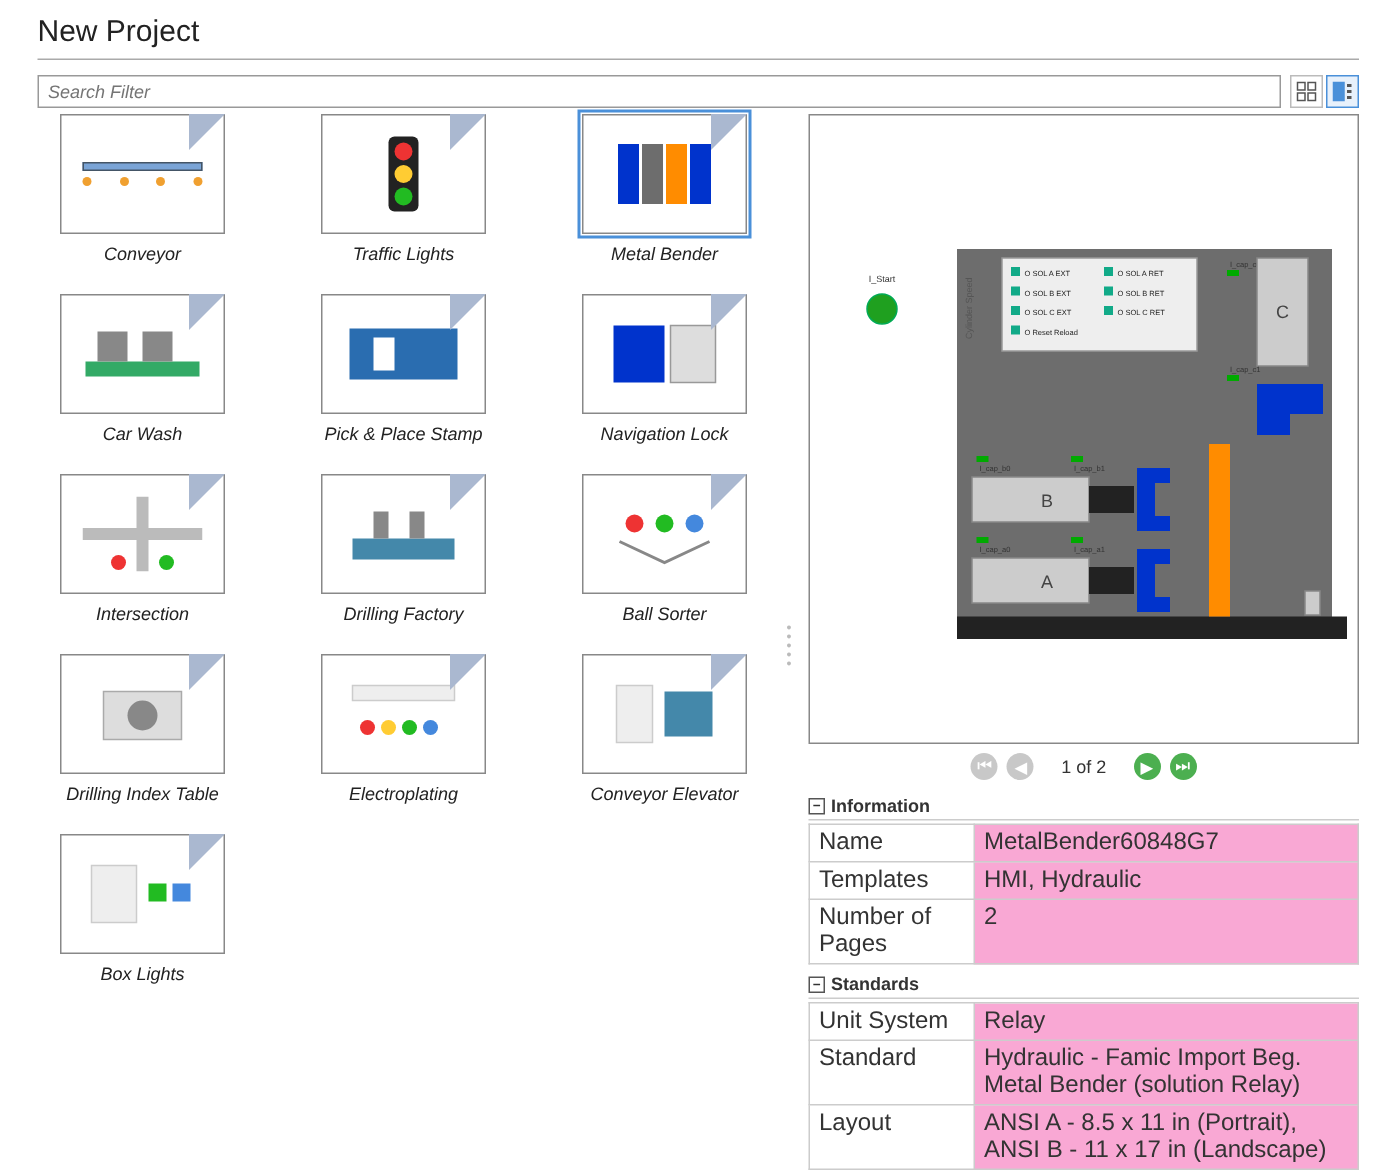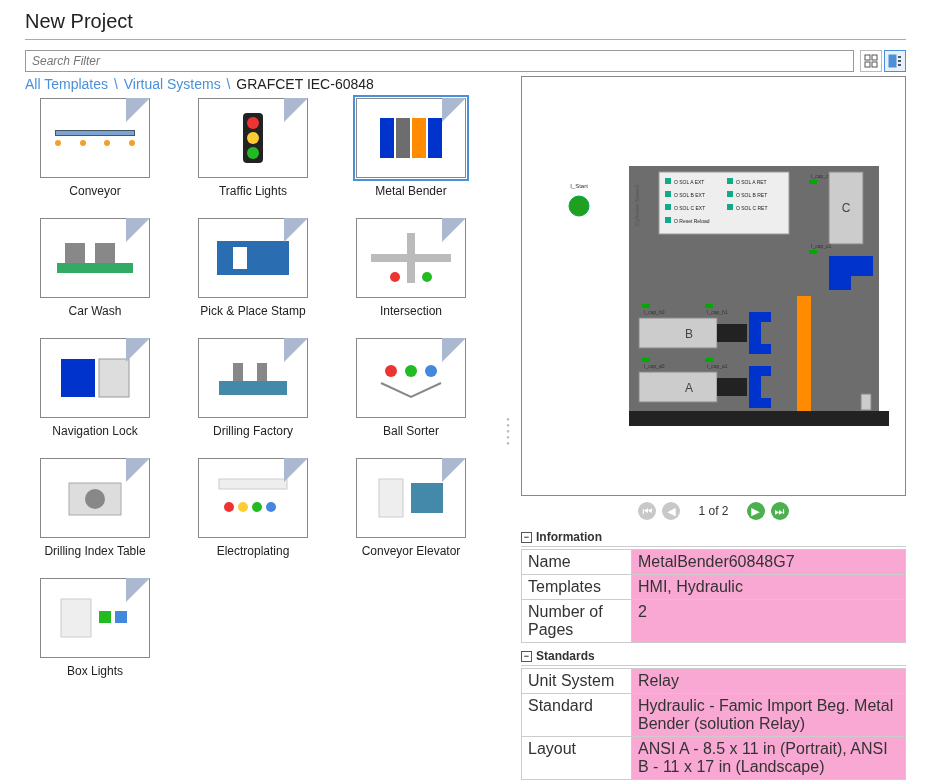--- a/index.html
+++ b/index.html
@@ -16,21 +16,21 @@
 
 .main-cols { display: flex; gap: 10px; }
 .left-pane { flex: 0 0 470px; }
 .right-pane { flex: 1; }
 
 .breadcrumb { font-size: 14px; margin-bottom: 6px; }
 .breadcrumb a { color: #4a90d9; text-decoration: none; }
 .breadcrumb .sep { color: #4a90d9; margin: 0 2px; }
 .breadcrumb .current { color: #222; }
 
-.tpl-grid { display: grid; grid-template-columns: repeat(3, 140px); gap: 20px 18px; }
+.tpl-grid { display: grid; grid-template-columns: repeat(3, 140px); gap: 20px 34px; font-style: italic; }
 .tpl-item { display: flex; flex-direction: column; align-items: center; cursor: pointer; }
 .tpl-thumb { width: 110px; height: 80px; border: 1px solid #888; background: #fff; position: relative; display: flex; align-items: center; justify-content: center; }
 .tpl-thumb::before { content: ""; position: absolute; top: -1px; right: -1px; width: 24px; height: 24px; background: linear-gradient(135deg, #aab8d0 0%, #aab8d0 49%, transparent 51%); }
 .tpl-item.selected .tpl-thumb { outline: 2px solid #4a90d9; outline-offset: 1px; }
 .tpl-label { margin-top: 6px; font-size: 12px; text-align: center; color: #222; }
 
 .preview-box { border: 1px solid #888; width: 100%; height: 420px; background: #fff; display: flex; align-items: center; justify-content: center; position: relative; }
 .preview-inner { width: 350px; height: 300px; position: relative; }
 
 .pager-row { display: flex; align-items: center; justify-content: center; gap: 6px; margin: 6px 0 10px; }
@@ -79,23 +79,20 @@
           <rect x="10" y="2" width="3" height="2" fill="#555"></rect>
           <rect x="10" y="6" width="3" height="2" fill="#555"></rect>
           <rect x="10" y="10" width="3" height="2" fill="#555"></rect>
         </svg>
     </div>
   </div>
 </div>
 
 <div class="main-cols">
   <div class="left-pane">
-    <div class="breadcrumb">
-      <a href="#">All Templates</a><span class="sep"> \ </span><a href="#">Virtual Systems</a><span class="sep"> \ </span><span class="current">GRAFCET IEC-60848</span>
-    </div>
     <div class="tpl-grid" id="tpl-grid">
         <div class="tpl-item">
           <div class="tpl-thumb">
             <div class="mini-conv">
               <div class="bar"></div>
               <div class="doty">
                 <span></span>
                 <span></span>
                 <span></span>
                 <span></span>
@@ -140,36 +137,36 @@
             <svg width="80" height="50">
               <rect x="4" y="8" width="72" height="34" fill="#2a6db0"></rect>
               <rect x="20" y="14" width="14" height="22" fill="#fff"></rect>
             </svg>
           </div>
           <div class="tpl-label">Pick &amp; Place Stamp</div>
         </div>
         <div class="tpl-item">
           <div class="tpl-thumb">
             <svg width="80" height="50">
+              <rect x="6" y="6" width="34" height="38" fill="#0033cc"></rect>
+              <rect x="44" y="6" width="30" height="38" fill="#ddd" stroke="#999"></rect>
+            </svg>
+          </div>
+          <div class="tpl-label">Navigation Lock</div>
+        </div>
+        <div class="tpl-item">
+          <div class="tpl-thumb">
+            <svg width="80" height="50">
               <line x1="40" y1="0" x2="40" y2="50" stroke="#bbb" stroke-width="8"></line>
               <line x1="0" y1="25" x2="80" y2="25" stroke="#bbb" stroke-width="8"></line>
               <circle cx="24" cy="44" r="5" fill="#e33"></circle>
               <circle cx="56" cy="44" r="5" fill="#2b2"></circle>
             </svg>
           </div>
           <div class="tpl-label">Intersection</div>
-        </div>
-        <div class="tpl-item">
-          <div class="tpl-thumb">
-            <svg width="80" height="50">
-              <rect x="6" y="6" width="34" height="38" fill="#0033cc"></rect>
-              <rect x="44" y="6" width="30" height="38" fill="#ddd" stroke="#999"></rect>
-            </svg>
-          </div>
-          <div class="tpl-label">Navigation Lock</div>
         </div>
         <div class="tpl-item">
           <div class="tpl-thumb">
             <svg width="80" height="50">
               <rect x="6" y="28" width="68" height="14" fill="#48a"></rect>
               <rect x="20" y="10" width="10" height="18" fill="#888"></rect>
               <rect x="44" y="10" width="10" height="18" fill="#888"></rect>
             </svg>
           </div>
           <div class="tpl-label">Drilling Factory</div>

